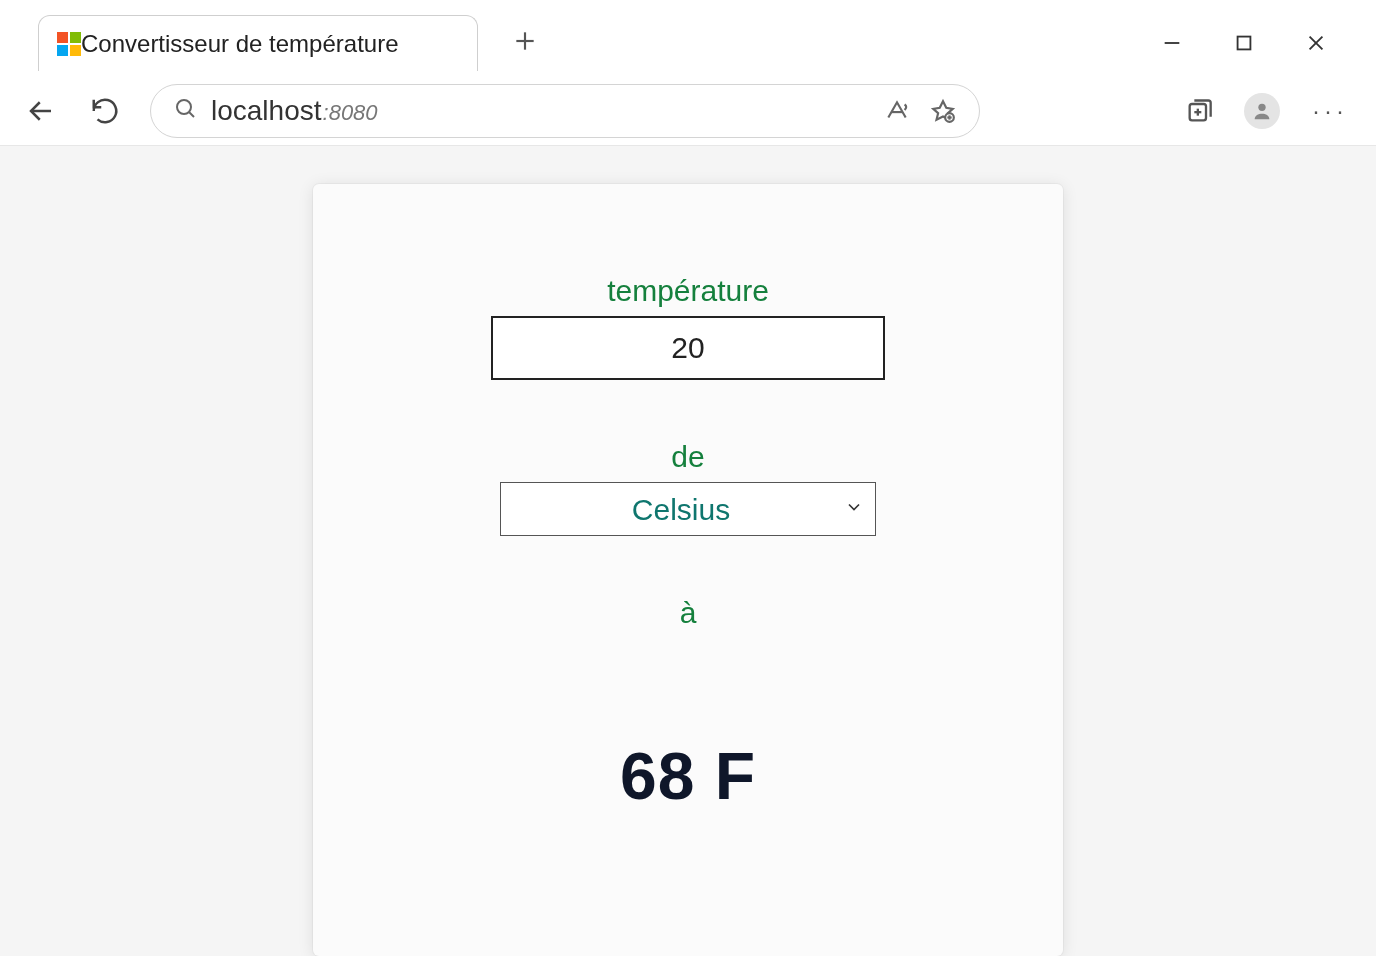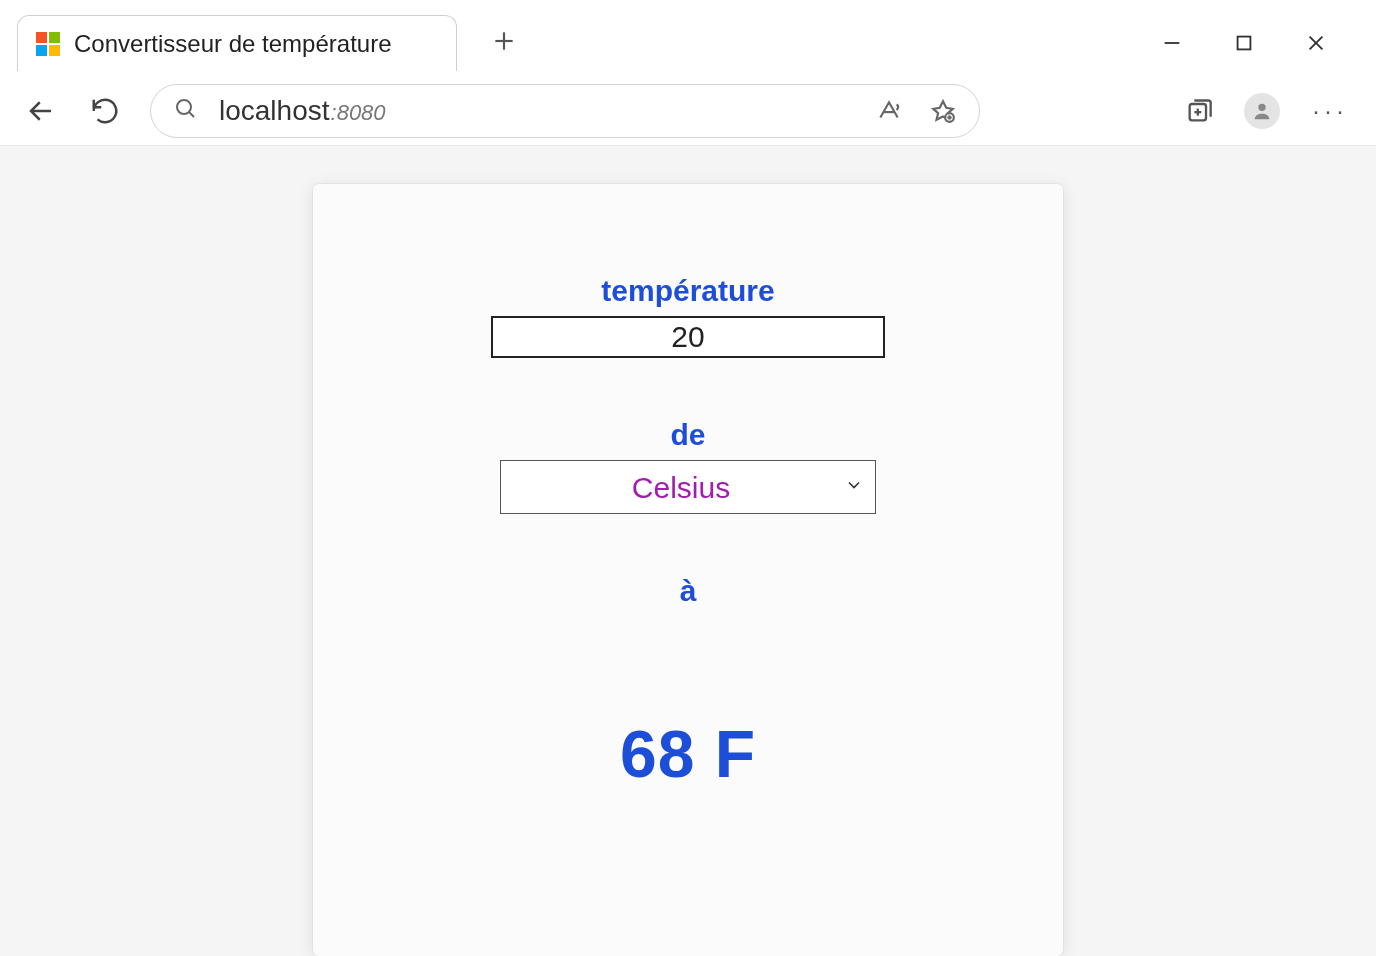--- a/index.html
+++ b/index.html
@@ -21,28 +21,27 @@
       display: flex;
       align-items: center;
       height: 76px;
       padding: 10px 8px 0 8px;
       background: #ffffff;
     }
 
     .tab {
       display: flex;
       align-items: center;
-      gap: 14px;
       height: 56px;
       padding: 0 20px 0 18px;
       border: 1px solid #cfcfcf;
       border-bottom: none;
       border-radius: 12px 12px 0 0;
       background: #ffffff;
-      margin-left: 9px;
+      margin-left: 30px;
       min-width: 440px;
     }
 
     .win-logo {
       width: 24px;
       height: 24px;
       display: grid;
       grid-template-columns: 1fr 1fr;
       grid-template-rows: 1fr 1fr;
       gap: 2px;
@@ -130,21 +129,21 @@
     .address-bar {
       flex: 0 0 auto;
       width: 830px;
       height: 54px;
       border: 1px solid #d4d4d4;
       border-radius: 28px;
       background: #ffffff;
       display: flex;
       align-items: center;
       padding: 0 18px 0 22px;
-      gap: 18px;
+      gap: 10px;
     }
 
     .addr-search-icon {
       font-size: 24px;
       color: #666;
       margin-right: 4px;
     }
 
     .addr-text {
       font-size: 28px;
@@ -233,28 +232,28 @@
 
     .field {
       display: flex;
       flex-direction: column;
       align-items: center;
       margin-bottom: 60px;
     }
 
     .field-label {
       font-size: 30px;
-      color: #1d4ed8;
+      color: #15803d;
       margin-bottom: 8px;
-      font-weight: 700;
+      font-weight: 400;
     }
 
     .text-input {
       width: 394px;
-      height: 42px;
+      height: 64px;
       font-size: 30px;
       text-align: center;
       border: 2px solid #222;
       background: #fff;
       color: #222;
       padding: 0 8px;
     }
 
     .select-wrap {
       position: relative;
@@ -262,40 +261,40 @@
       height: 54px;
     }
     .select {
       width: 100%;
       height: 100%;
       font-size: 30px;
       text-align: center;
       text-align-last: center;
       border: 1.5px solid #555;
       background: #fff;
-      color: #a21caf;
+      color: #0f766e;
       appearance: none;
       -webkit-appearance: none;
       padding: 0 22px 0 8px;
       cursor: pointer;
     }
     .select-caret {
       position: absolute;
       right: 12px;
       top: 50%;
       transform: translateY(-50%);
       pointer-events: none;
       color: #333;
     }
     .select-caret svg{ width:20px; height:20px; }
 
     .result {
       font-size: 66px;
       font-weight: 800;
-      color: #1d4ed8;
+      color: #0f172a;
       margin-top: 40px;
       letter-spacing: 1px;
     }
   </style>
 </head>
 <body>
 
 <div class="browser-top">
   <div class="tab">
     <span class="win-logo">

